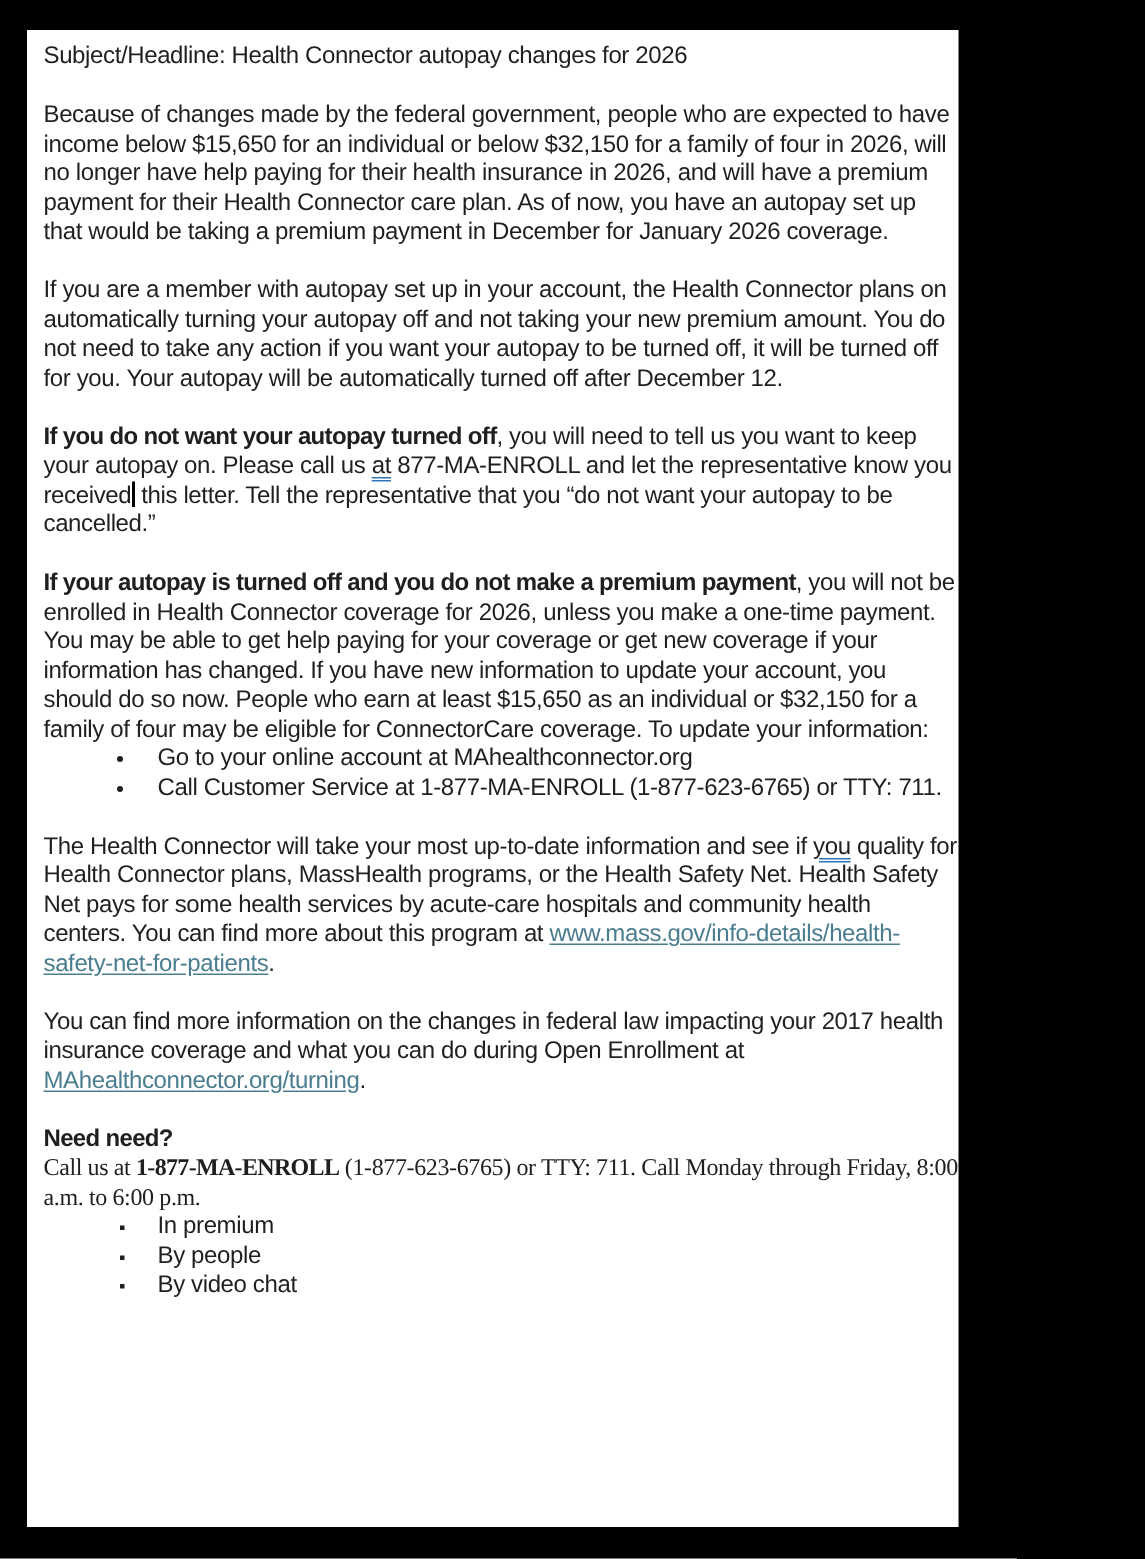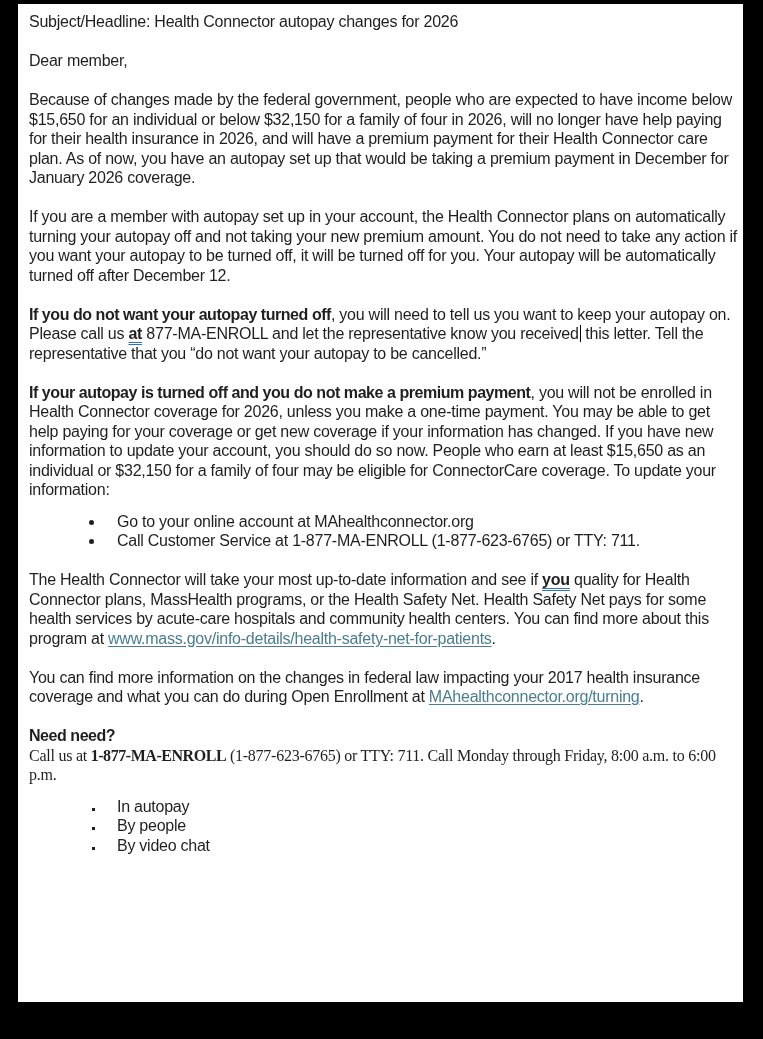--- a/index.html
+++ b/index.html
@@ -13,85 +13,83 @@
   html,body{margin:0;padding:0;}
   body{
     width:763px;height:1039px;
     background:var(--frame-color);
     position:relative;
     overflow:hidden;
     font-family:"Liberation Sans", sans-serif;
   }
   .paper{
     position:absolute;
-    left:18px;top:4px;
-    width:725px;height:998px;
+    left:18px;top:20px;
+    width:621px;height:998px;
     background:var(--paper-color);
     padding:6px 0 0 11px;
     overflow:hidden;
   }
   .doc-body{
     color:var(--text-color);
     font-size:16px;
     line-height:19.5px;
     letter-spacing:-0.25px;
   }
   .para{margin:19.5px 0 0;}
   .para:first-child{margin-top:2px;}
   .para.tight{margin-top:0;font-family:Liberation Serif, serif;}
   .seg-bold{font-weight:bold;letter-spacing:-0.45px;}
   .grammar{
     text-decoration-line:underline;
     text-decoration-style:double;
     text-decoration-color:var(--grammar-color);
     text-decoration-thickness:1px;
     text-underline-offset:3px;
-    font-weight:bold;
   }
   a.doc-link{
     color:var(--link-color);
     text-decoration:underline;
     text-decoration-color:var(--link-color);
     text-underline-offset:2px;
     cursor:pointer;
   }
   ul.doc-list{
-    margin:12px;
+    margin:0;
     padding-left:64px;
   }
   ul.doc-list li{margin:0;padding-left:12px;}
   ul.doc-list.disc li{list-style-type:disc;}
   ul.doc-list.square li{list-style-type:square;font-size:16px;}
   ul.doc-list.square li::marker{font-size:11px;}
   .text-caret{
     display:inline-block;
     width:1.5px;height:17px;
     background:#000;
     vertical-align:-3px;
     margin-left:1px;
   }
 </style>
 </head>
 <body>
 
 <div class="paper">
   <div class="doc-body">
       <p class="para"><span>Subject/Headline: Health Connector autopay changes for 2026</span></p>
-      <p class="para"><span>Dear member,</span></p>
       <p class="para"><span>Because of changes made by the federal government, people who are expected to have income below $15,650 for an individual or below $32,150 for a family of four in 2026, will no longer have help paying for their health insurance in 2026, and will have a premium payment for their Health Connector care plan. As of now, you have an autopay set up that would be taking a premium payment in December for January 2026 coverage.</span></p>
       <p class="para"><span>If you are a member with autopay set up in your account, the Health Connector plans on automatically turning your autopay off and not taking your new premium amount. You do not need to take any action if you want your autopay to be turned off, it will be turned off for you. Your autopay will be automatically turned off after December 12.</span></p>
       <p class="para"><span class="seg-bold">If you do not want your autopay turned off</span><span>, you will need to tell us you want to keep your autopay on. Please call us </span><span class="grammar">at</span><span> 877-MA-ENROLL and let the representative know you received</span><span class="text-caret"></span><span> this letter. Tell the representative that you “do not want your autopay to be cancelled.”</span></p>
       <p class="para"><span class="seg-bold">If your autopay is turned off and you do not make a premium payment</span><span>, you will not be enrolled in Health Connector coverage for 2026, unless you make a one-time payment. You may be able to get help paying for your coverage or get new coverage if your information has changed. If you have new information to update your account, you should do so now. People who earn at least $15,650 as an individual or $32,150 for a family of four may be eligible for ConnectorCare coverage. To update your information:</span></p>
       <ul class="doc-list disc">
         <li><span>Go to your online account at MAhealthconnector.org</span></li>
         <li><span>Call Customer Service at 1-877-MA-ENROLL (1-877-623-6765) or TTY: 711.</span></li>
       </ul>
       <p class="para"><span>The Health Connector will take your most up-to-date information and see if </span><span class="grammar">you</span><span> quality for Health Connector plans, MassHealth programs, or the Health Safety Net. Health Safety Net pays for some health services by acute-care hospitals and community health centers. You can find more about this program at </span><a class="doc-link" href="#">www.mass.gov/info-details/health-safety-net-for-patients</a><span>.</span></p>
       <p class="para"><span>You can find more information on the changes in federal law impacting your 2017 health insurance coverage and what you can do during Open Enrollment at </span><a class="doc-link" href="#">MAhealthconnector.org/turning</a><span>.</span></p>
       <p class="para"><span class="seg-bold">Need need?</span></p>
       <p class="para tight"><span>Call us at </span><span class="seg-bold">1-877-MA-ENROLL</span><span> (1-877-623-6765) or TTY: 711. Call Monday through Friday, 8:00 a.m. to 6:00 p.m.</span></p>
       <ul class="doc-list square">
-        <li><span>In autopay</span></li>
+        <li><span>In premium</span></li>
         <li><span>By people</span></li>
         <li><span>By video chat</span></li>
       </ul>
     </div>
 </div>
 
 </body></html>

